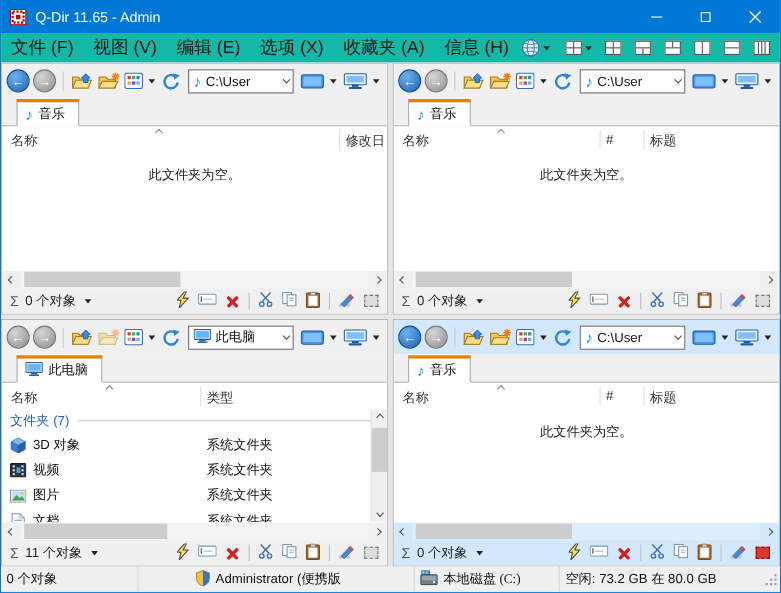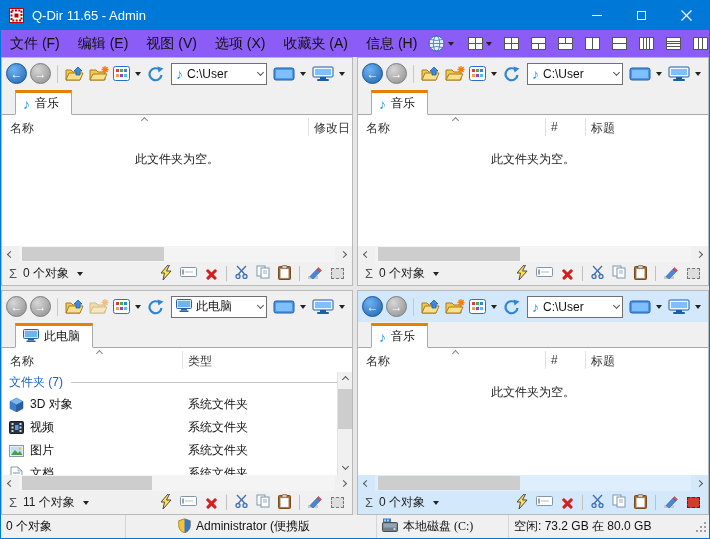--- a/index.html
+++ b/index.html
@@ -10,21 +10,21 @@
 
 .titlebar { height:30px; background:#0078d7; color:#fff; display:flex; align-items:center; flex:0 0 30px; }
 .titlebar .appicon { margin:0 8px 0 8px; display:flex; }
 .titlebar .title { font-size:13px; }
 .titlebar .spacer { flex:1; }
 .wc { width:45px; height:30px; display:flex; align-items:center; justify-content:center; }
 .wc-min i { display:block; width:10px; height:1px; background:#fff; }
 .wc-max i { display:block; width:9px; height:9px; border:1px solid #fff; }
 
 
-.menubar { height:27px; flex:0 0 27px; background:#8b5cf6; display:flex; align-items:center; font-size:14px; color:#111; overflow:hidden; white-space:nowrap; }
+.menubar { height:27px; flex:0 0 27px; background:#14b8a6; display:flex; align-items:center; font-size:16px; color:#111; overflow:hidden; white-space:nowrap; }
 .menuitem { padding:0 9px; height:100%; display:flex; align-items:center; }
 .mtool { display:flex; align-items:center; margin:0 2px; }
 .dd { width:0; height:0; border-left:3.5px solid transparent; border-right:3.5px solid transparent; border-top:4px solid #222; margin:0 4px 0 3px; }
 .lay { width:15px; height:13px; border:1px solid #555; background-color:#fff; background-repeat:no-repeat; display:inline-block; margin:0 6px; flex:0 0 auto; }
 .lay.i1 { background-image:linear-gradient(#555,#555),linear-gradient(#555,#555); background-size:1px 100%,100% 1px; background-position:center,center; }
 .lay.i2 { background-image:linear-gradient(#555,#555),linear-gradient(#555,#555); background-size:100% 1px,1px 50%; background-position:center,center bottom; }
 .lay.i3 { background-image:linear-gradient(#555,#555),linear-gradient(#555,#555); background-size:100% 1px,1px 50%; background-position:center,center top; }
 .lay.i4 { background-image:linear-gradient(#555,#555); background-size:1px 100%; background-position:center; }
 .lay.i5 { background-image:linear-gradient(#555,#555); background-size:100% 1px; background-position:center; }
 .lay.i6 { background-image:linear-gradient(#555,#555),linear-gradient(#555,#555),linear-gradient(#555,#555); background-size:1px 100%,1px 100%,1px 100%; background-position:25% 0,50% 0,75% 0; }
@@ -139,22 +139,22 @@
     <div class="wc wc-close">
       <svg width="11" height="11">
           <line x1="0.5" y1="0.5" x2="10.5" y2="10.5" stroke="#fff" stroke-width="1.2"></line>
           <line x1="10.5" y1="0.5" x2="0.5" y2="10.5" stroke="#fff" stroke-width="1.2"></line>
         </svg>
     </div>
   </div>
 
   <div class="menubar">
     <span class="menuitem">文件 (F)</span>
+    <span class="menuitem">视图 (V)</span>
     <span class="menuitem">编辑 (E)</span>
-    <span class="menuitem">视图 (V)</span>
     <span class="menuitem">选项 (X)</span>
     <span class="menuitem">收藏夹 (A)</span>
     <span class="menuitem">信息 (H)</span>
     <span class="mtool">
       <svg width="17" height="17">
           <circle cx="8.5" cy="8.5" r="7.5" fill="#e8f3ff" stroke="#2e6fc0"></circle>
           <ellipse cx="8.5" cy="8.5" rx="3.2" ry="7.5" fill="none" stroke="#2e6fc0" stroke-width="0.8"></ellipse>
           <line x1="1" y1="8.5" x2="16" y2="8.5" stroke="#2e6fc0" stroke-width="0.8"></line>
           <path d="M2.5 4.5 Q8.5 6.5 14.5 4.5 M2.5 12.5 Q8.5 10.5 14.5 12.5" fill="none" stroke="#2e6fc0" stroke-width="0.8"></path>
         </svg>

